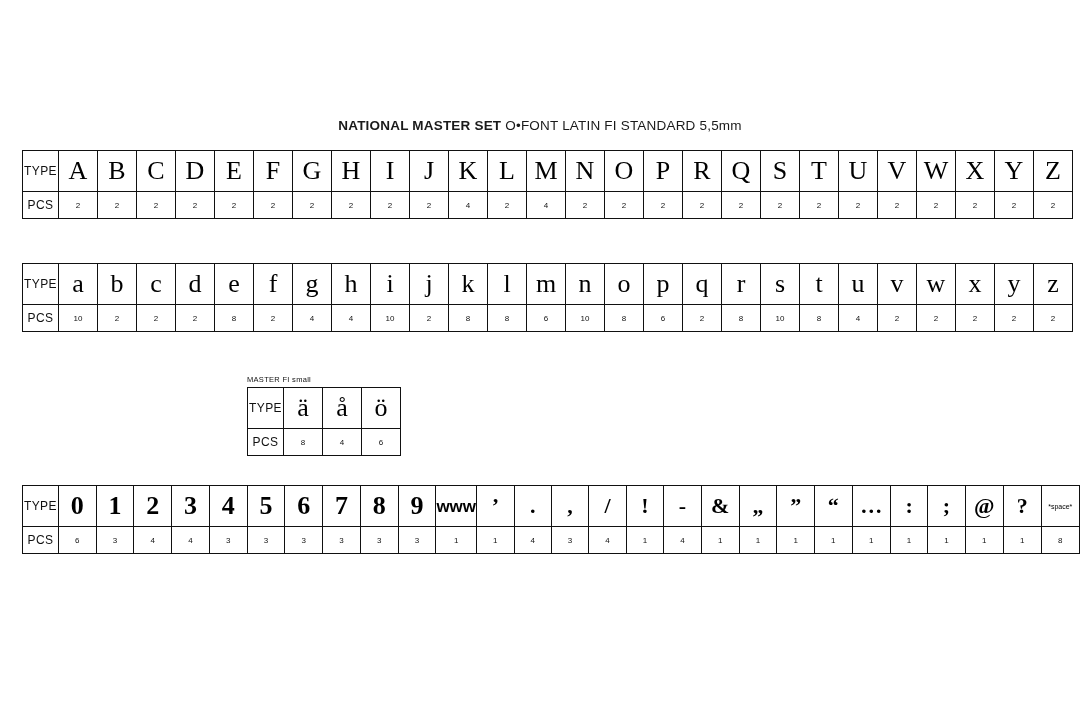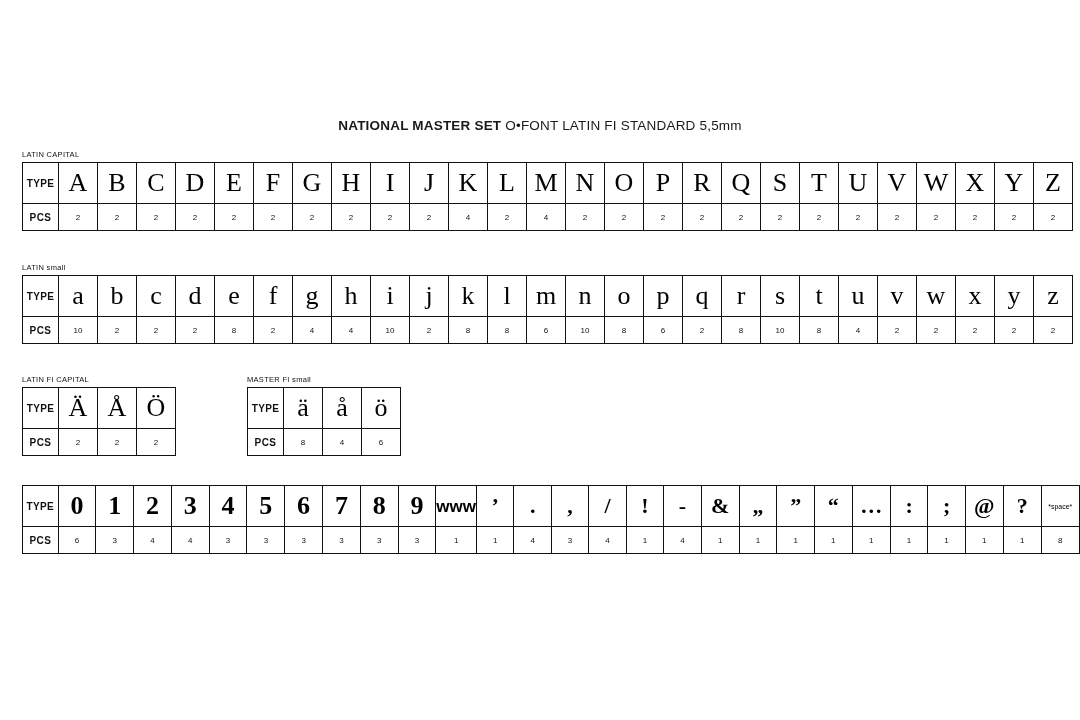--- a/index.html
+++ b/index.html
@@ -52,23 +52,23 @@
     border-collapse: collapse;
     table-layout: fixed;
   }
   table.grid td {
     border: 1px solid #111;
     text-align: center;
     vertical-align: middle;
     padding: 0;
   }
   td.rowhead {
-    font-size: 10px;
+    font-size: 12px;
     letter-spacing: 0.4px;
-    font-weight: bold;
+    font-weight: normal;
     color: #111;
   }
   tr.type-row td {
     height: 40px;
   }
   tr.pcs-row td {
     height: 26px;
   }
   td.glyph {
     font-family: "Liberation Serif", serif;
@@ -111,21 +111,20 @@
 </head>
 <body>
 
 <div class="page">
 
   <div class="title">
     <span class="bold">NATIONAL MASTER SET </span><span class="reg">O•FONT LATIN FI STANDARD 5,5mm</span>
   </div>
 
   <div class="section" id="sec-latin-capital">
-    <div class="section-label">LATIN CAPITAL</div>
     <table class="grid">
         <tbody>
           <tr class="type-row">
             <td class="rowhead" style="width: 35px;">TYPE</td>
             <td class="glyph" style="width: 38px;">A</td>
             <td class="glyph" style="width: 38px;">B</td>
             <td class="glyph" style="width: 38px;">C</td>
             <td class="glyph" style="width: 38px;">D</td>
             <td class="glyph" style="width: 38px;">E</td>
             <td class="glyph" style="width: 38px;">F</td>
@@ -177,21 +176,20 @@
             <td class="pcs" style="width: 38px;">2</td>
             <td class="pcs" style="width: 38px;">2</td>
             <td class="pcs" style="width: 38px;">2</td>
             <td class="pcs" style="width: 38px;">2</td>
           </tr>
         </tbody>
       </table>
   </div>
 
   <div class="section" id="sec-latin-small">
-    <div class="section-label">LATIN small</div>
     <table class="grid">
         <tbody>
           <tr class="type-row">
             <td class="rowhead" style="width: 35px;">TYPE</td>
             <td class="glyph" style="width: 38px;">a</td>
             <td class="glyph" style="width: 38px;">b</td>
             <td class="glyph" style="width: 38px;">c</td>
             <td class="glyph" style="width: 38px;">d</td>
             <td class="glyph" style="width: 38px;">e</td>
             <td class="glyph" style="width: 38px;">f</td>
@@ -242,39 +240,20 @@
             <td class="pcs" style="width: 38px;">2</td>
             <td class="pcs" style="width: 38px;">2</td>
             <td class="pcs" style="width: 38px;">2</td>
             <td class="pcs" style="width: 38px;">2</td>
             <td class="pcs" style="width: 38px;">2</td>
           </tr>
         </tbody>
       </table>
   </div>
 
-  <div class="section" id="sec-fi-capital">
-    <div class="section-label">LATIN FI CAPITAL</div>
-    <table class="grid">
-        <tbody>
-          <tr class="type-row">
-            <td class="rowhead" style="width: 35px;">TYPE</td>
-            <td class="glyph" style="width: 38px;">Ä</td>
-            <td class="glyph" style="width: 38px;">Å</td>
-            <td class="glyph" style="width: 38px;">Ö</td>
-          </tr>
-          <tr class="pcs-row">
-            <td class="rowhead" style="width: 35px;">PCS</td>
-            <td class="pcs" style="width: 38px;">2</td>
-            <td class="pcs" style="width: 38px;">2</td>
-            <td class="pcs" style="width: 38px;">2</td>
-          </tr>
-        </tbody>
-      </table>
-  </div>
 
   <div class="section" id="sec-fi-small">
     <div class="section-label">MASTER FI small</div>
     <table class="grid">
         <tbody>
           <tr class="type-row">
             <td class="rowhead" style="width: 35px;">TYPE</td>
             <td class="glyph" style="width: 38px;">ä</td>
             <td class="glyph" style="width: 38px;">å</td>
             <td class="glyph" style="width: 38px;">ö</td>

